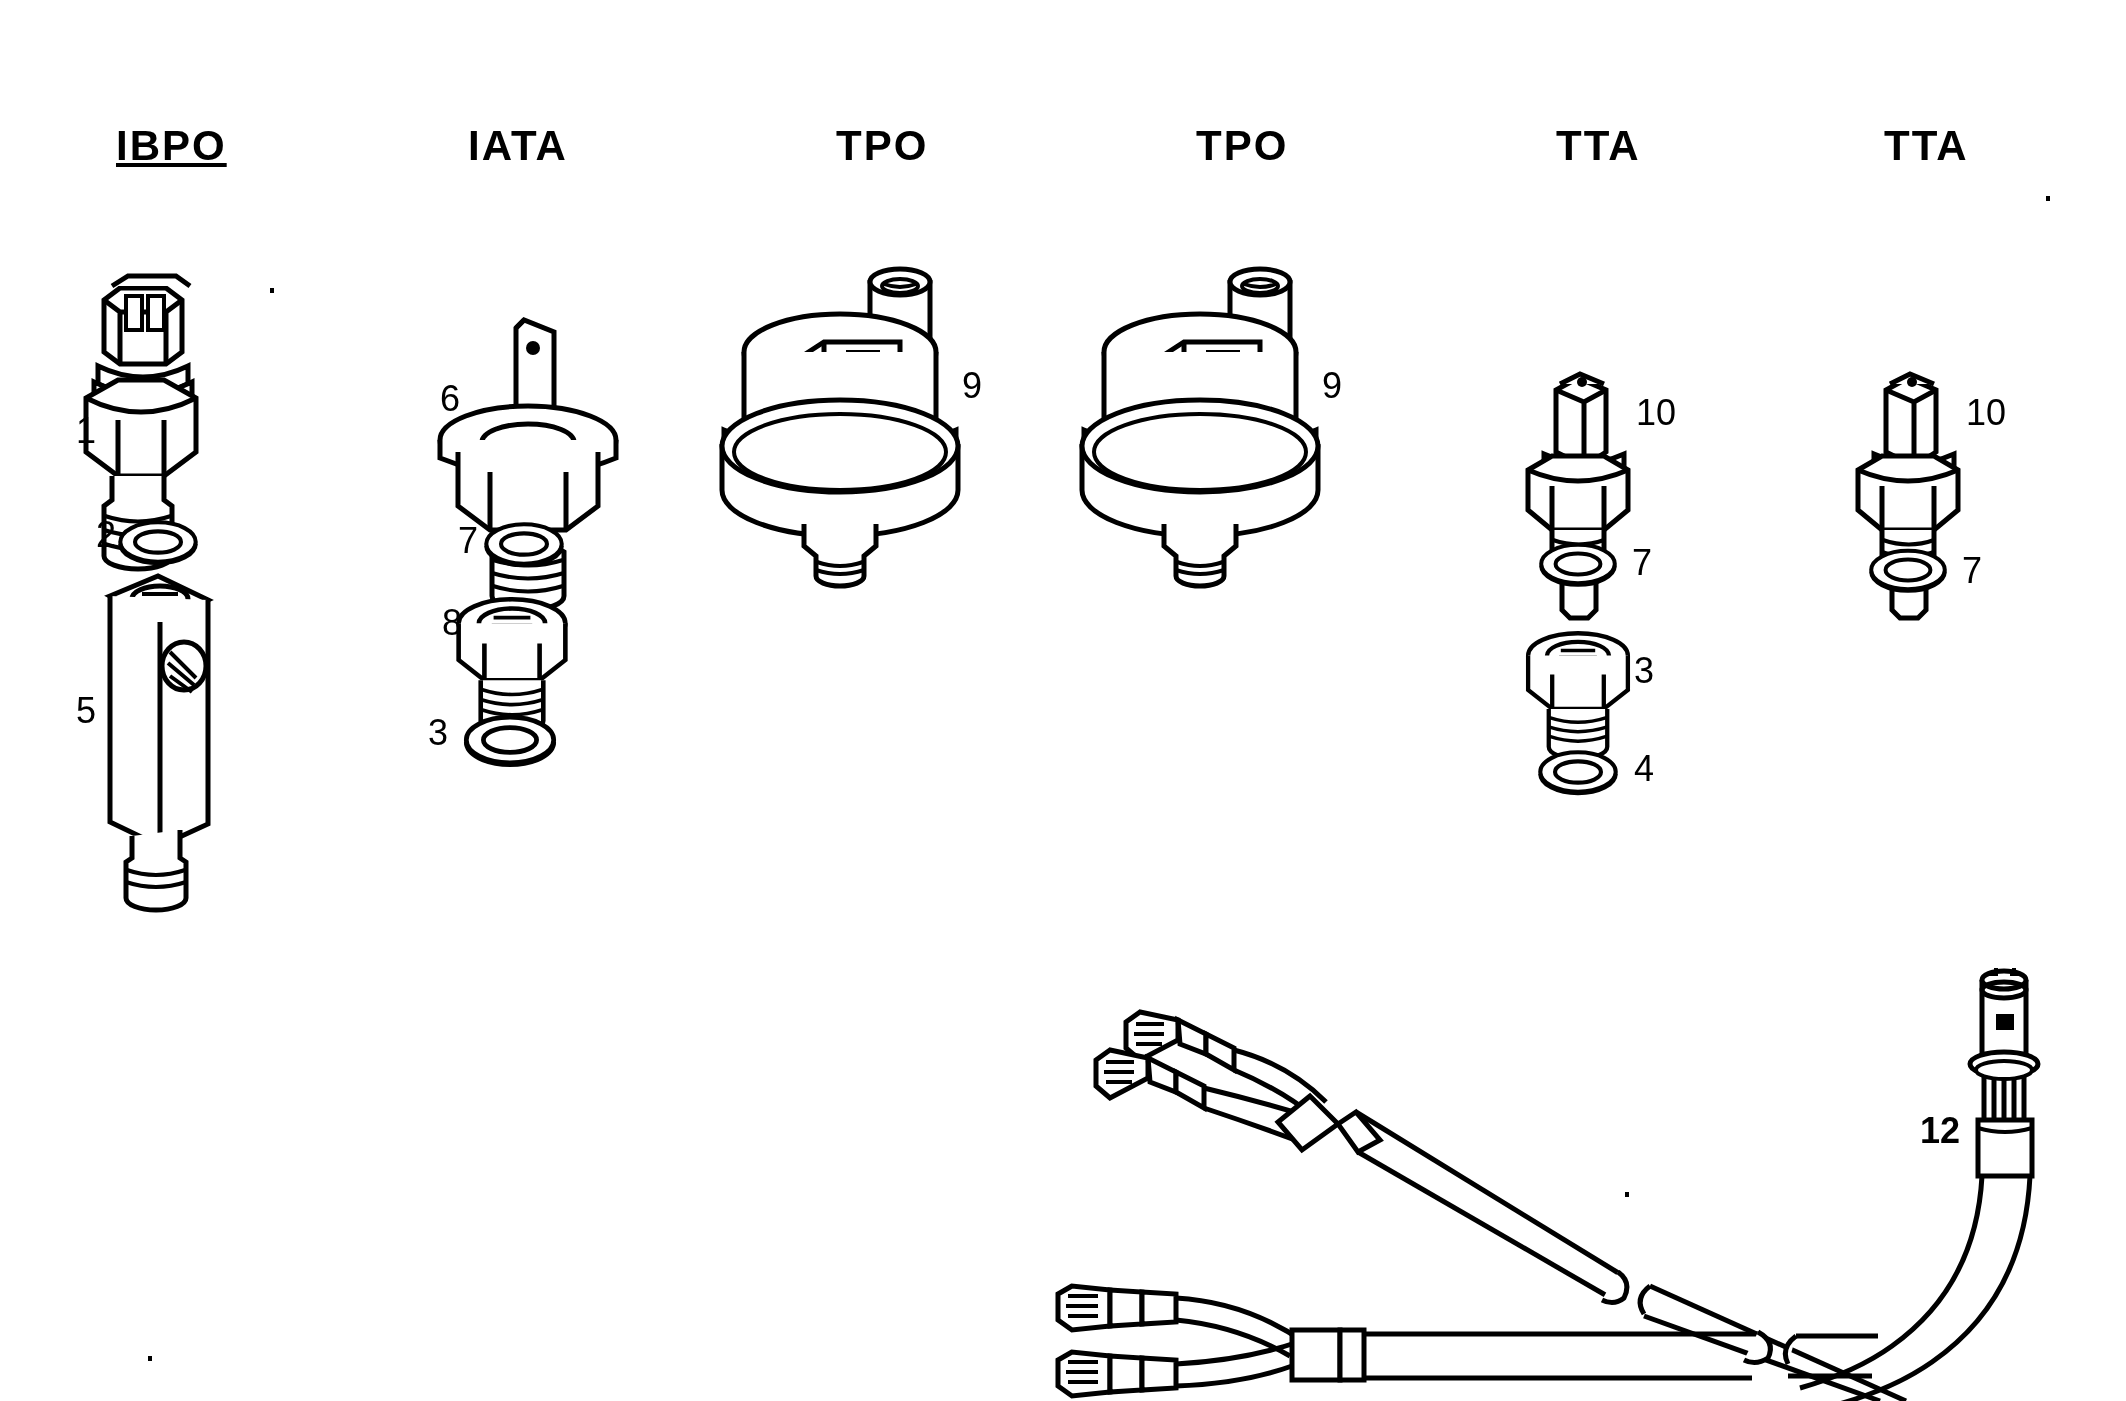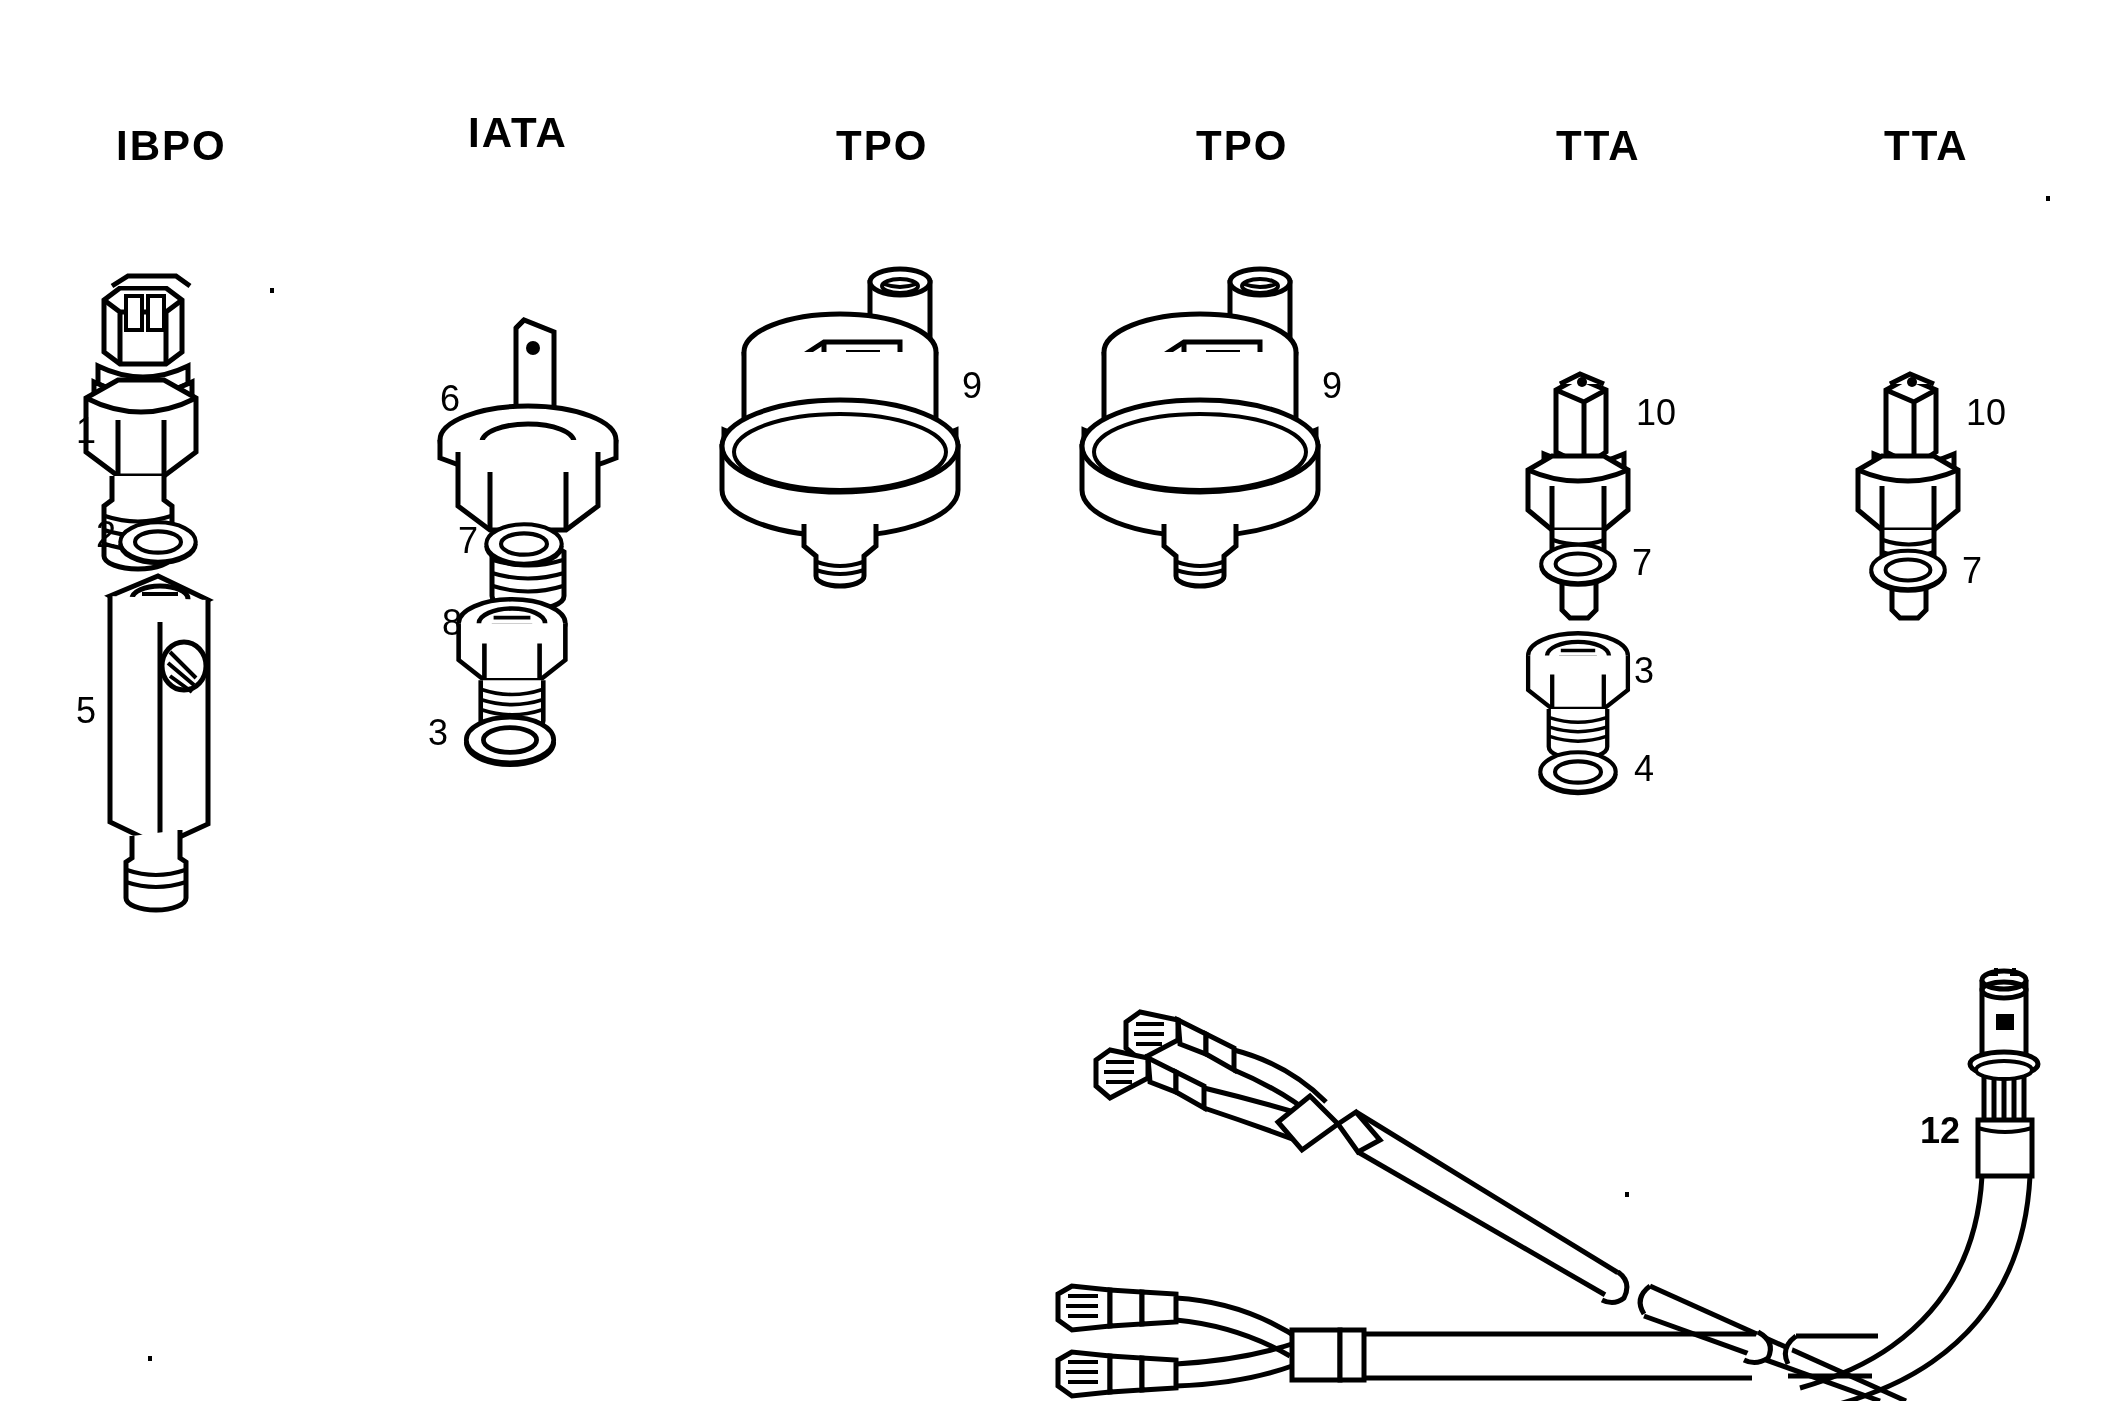--- a/index.html
+++ b/index.html
@@ -298,22 +298,22 @@
 
         <path d="M 1978 1120 L 1978 1176 L 2032 1176 L 2032 1120 Z" fill="#fff" stroke="#000" stroke-width="5"></path>
         <path d="M 1978 1128 q 27 8 54 0" fill="none" stroke="#000" stroke-width="4"></path>
 
         <path d="M 1982 1176 q -6 110 -90 170 q -36 26 -92 42" fill="none" stroke="#000" stroke-width="5"></path>
         <path d="M 2030 1176 q -6 122 -98 186 q -40 28 -100 44" fill="none" stroke="#000" stroke-width="5"></path>
       </g>
     </g>
   </svg>
 
-  <div class="col-header" style="left:116px; top:122px;">IBPO</div>
-  <div class="col-header" style="left:468px; top:109px;text-align:right;">IATA</div>
+  <div class="col-header" style="left:116px; top:122px;text-decoration:underline;">IBPO</div>
+  <div class="col-header" style="left:468px; top:122px;text-align:right;">IATA</div>
   <div class="col-header" style="left:836px; top:122px;">TPO</div>
   <div class="col-header" style="left:1196px; top:122px;">TPO</div>
   <div class="col-header" style="left:1556px; top:122px;">TTA</div>
   <div class="col-header" style="left:1884px; top:122px;">TTA</div>
 
   <div class="callout" style="left:76px;  top:410px;">1</div>
   <div class="callout" style="left:96px;  top:514px;">2</div>
   <div class="callout" style="left:76px;  top:690px;">5</div>
   <div class="callout" style="left:440px; top:378px;">6</div>
   <div class="callout" style="left:458px; top:520px;">7</div>

